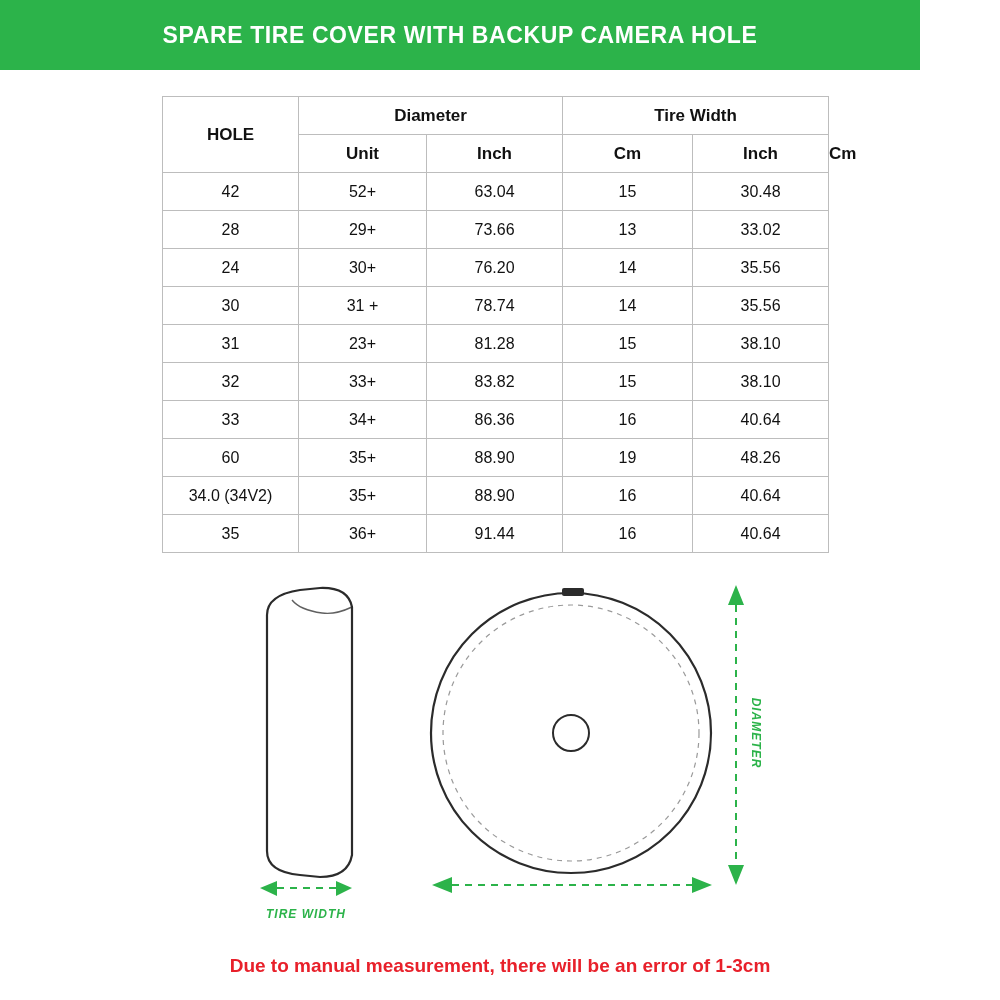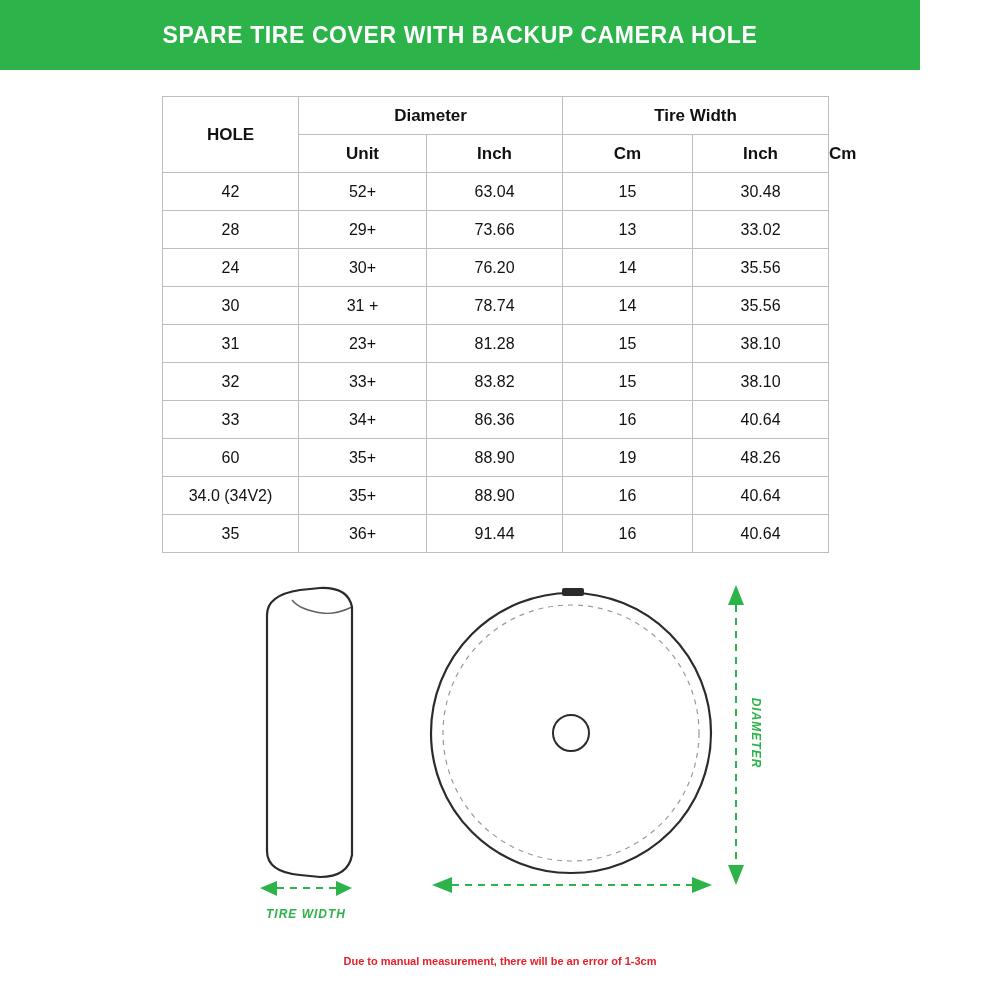--- a/index.html
+++ b/index.html
@@ -82,21 +82,21 @@
   .diagram svg { display: block; }
 
   
   .footer-note {
     position: absolute;
     left: 0;
     top: 955px;
     width: 1000px;
     text-align: center;
     color: #e8202a;
-    font-size: 11px;
+    font-size: 19px;
     font-weight: bold;
   }
 </style>
 </head>
 <body>
 
 <div class="header-band">
   <div class="header-title">SPARE TIRE COVER WITH BACKUP CAMERA HOLE</div>
 </div>
 

